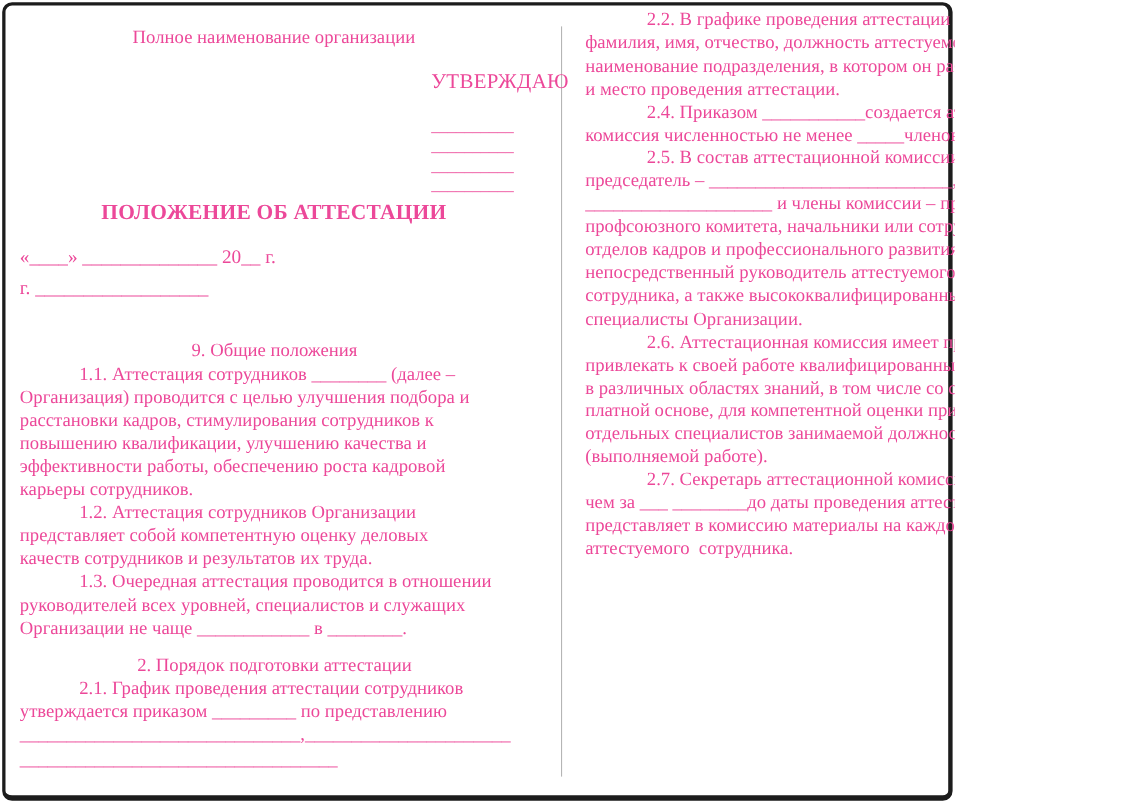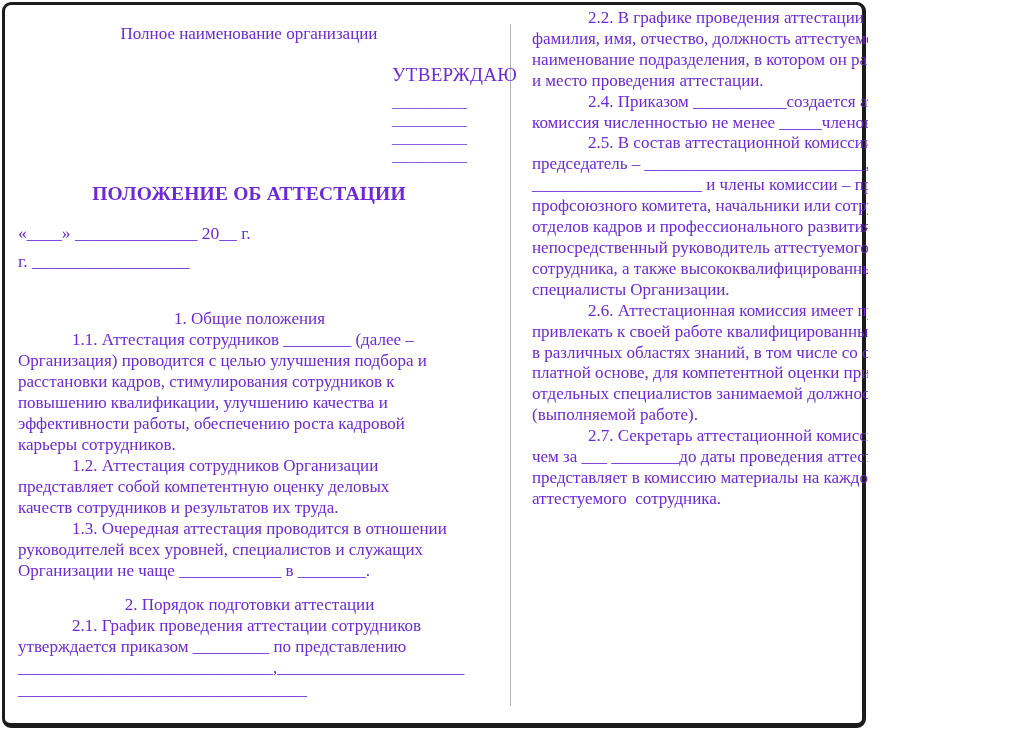--- a/index.html
+++ b/index.html
@@ -1,34 +1,34 @@
 <!DOCTYPE html>
 <html lang="ru"><head>
 <meta charset="utf-8">
 <style>
   html,body{margin:0;padding:0;background:#ffffff;}
   .page{
     position:relative;width:868px;height:730px;background:#ffffff;
-    font-family:"Liberation Serif","DejaVu Serif",serif;color:#6d28d9;overflow:hidden;
+    font-family:"Liberation Serif","DejaVu Serif",serif;color:#ec4899;overflow:hidden;
   }
   .frame{
     position:absolute;left:2px;top:2px;right:2px;bottom:2px;
     border:3px solid #1c1c1c;border-right-width:4px;border-bottom-width:5px;
     border-radius:9px;pointer-events:none;
   }
   .divider{
     position:absolute;left:510px;top:24px;width:1px;height:682px;background:#b5b5b5;
   }
   .abs{position:absolute;}
   .center{text-align:center;}
   .pre{white-space:pre-wrap;}
   .org-name{left:18px;top:24px;width:462px;font-size:17px;}
   .approve{left:392px;top:64px;width:90px;}
   .approve-label{font-size:19px;letter-spacing:0.3px;}
-  .approve-lines{margin-top:7px;font-size:15px;line-height:18px;}
+  .approve-lines{margin-top:20px;font-size:15px;line-height:18px;}
   .doc-title{left:18px;top:183px;width:462px;font-size:19.5px;font-weight:bold;letter-spacing:0.2px;}
   .date-line{left:18px;top:223px;width:462px;font-size:17.5px;}
   .city-line{left:18px;top:251px;width:462px;font-size:17.5px;}
   .body-block{width:463px;font-size:17px;line-height:21px;}
   .body-1{left:18px;top:308px;}
   .body-2{left:18px;top:594px;}
   .sec-heading{text-align:center;}
   .para{text-indent:54px;white-space:pre-wrap;}
   .fill-lines{left:18px;top:657px;width:470px;font-size:17px;line-height:22px;white-space:pre-wrap;}
   .col-right{left:532px;top:8px;width:474px;font-size:17px;line-height:20.9px;}
@@ -51,21 +51,21 @@
 __________
 __________</div>
   </div>
 
   <div class="abs doc-title center">ПОЛОЖЕНИЕ ОБ АТТЕСТАЦИИ</div>
 
   <div class="abs date-line">«____» ______________ 20__ г.</div>
   <div class="abs city-line">г. __________________</div>
 
   <div class="abs body-block body-1">
-    <div class="sec-heading">1. Общие положения</div>
+    <div class="sec-heading">9. Общие положения</div>
     <div class="para">1.1. Аттестация сотрудников ________ (далее –
 Организация) проводится с целью улучшения подбора и
 расстановки кадров, стимулирования сотрудников к
 повышению квалификации, улучшению качества и
 эффективности работы, обеспечению роста кадровой
 карьеры сотрудников.</div>
     <div class="para">1.2. Аттестация сотрудников Организации
 представляет собой компетентную оценку деловых
 качеств сотрудников и результатов их труда.</div>
     <div class="para">1.3. Очередная аттестация проводится в отношении

